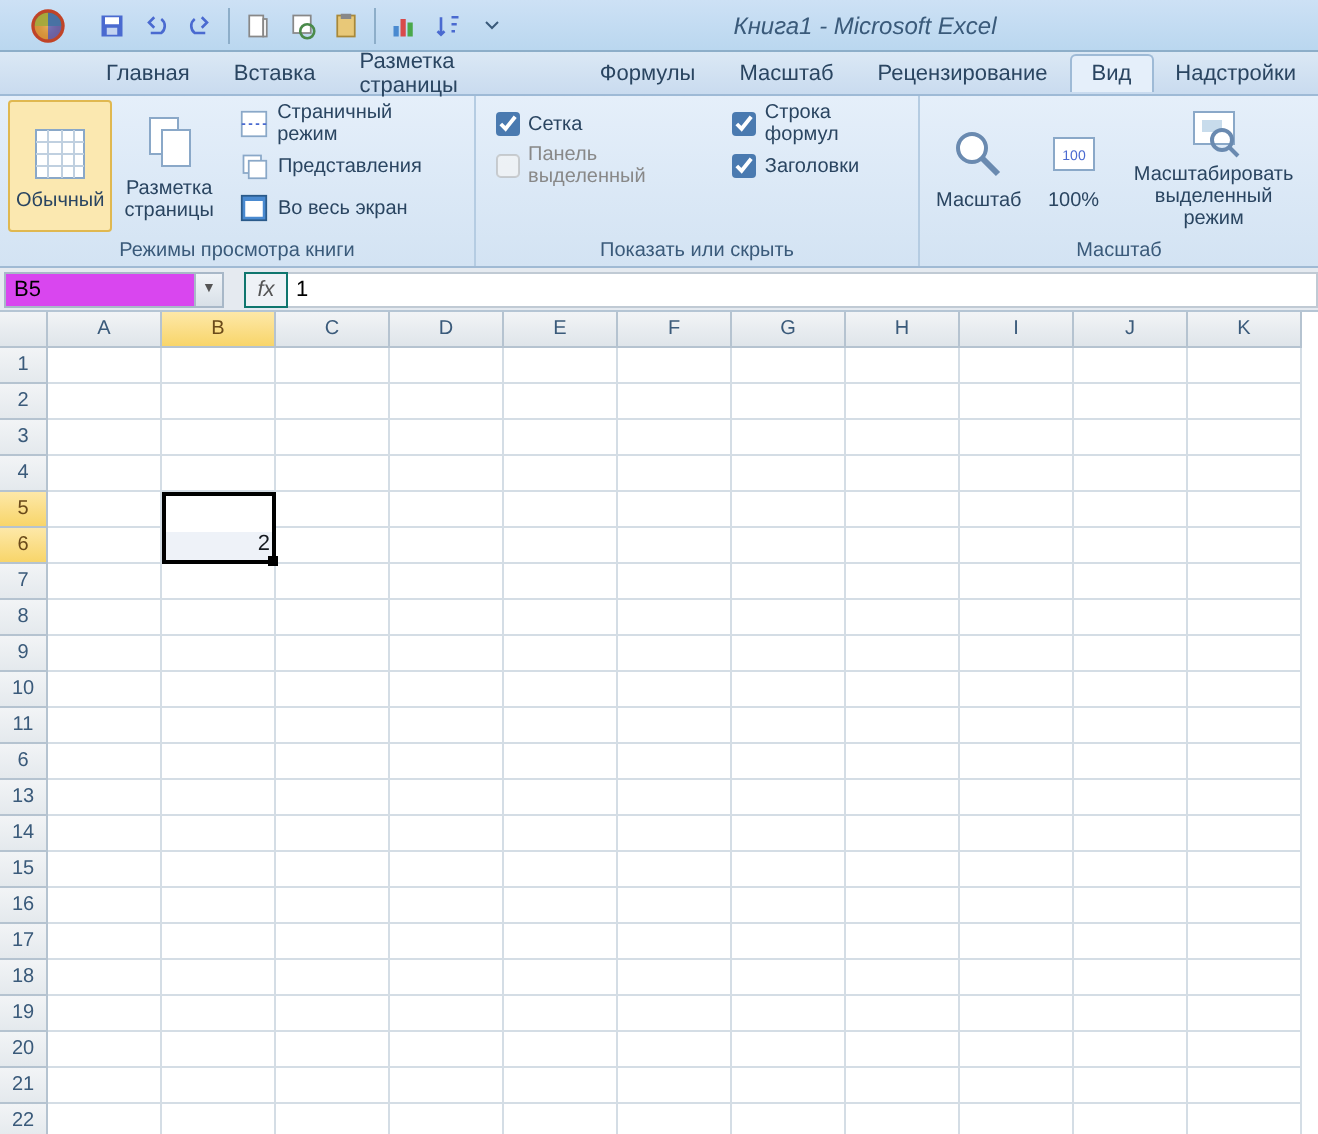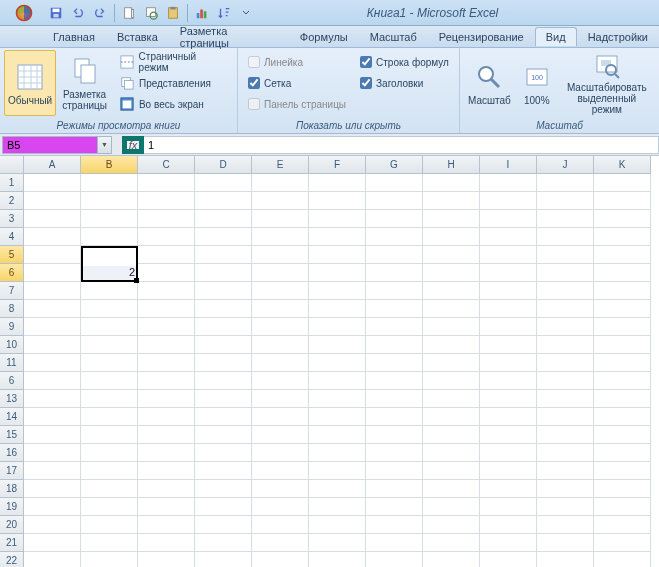--- a/index.html
+++ b/index.html
@@ -16,41 +16,41 @@
 
 
 .tabs { height: 22px; background: linear-gradient(#dbe8f5, #c9dbef); display: flex; align-items: center; padding-left: 42px; border-bottom: 1px solid #9ebad6; }
 .tab { padding: 3px 10px; color: #2a4561; font-size: 11px; cursor: pointer; border: 1px solid transparent; border-bottom: none; border-radius: 3px 3px 0 0; }
 .tab.active { background: #e5effa; border-color: #9ebad6; color: #2a4561; }
 
 
 .ribbon { height: 86px; background: linear-gradient(#e5effa, #d3e3f3); border-bottom: 1px solid #a0bad4; display: flex; }
 .group { border-right: 1px solid #b5cce2; display: flex; flex-direction: column; padding: 2px 4px 0; }
 .group-body { flex: 1; display: flex; align-items: flex-start; gap: 2px; }
-.group-label { text-align: center; font-size: 10px; color: #3a5a7a; padding: 2px 0; font-style: italic; }
+.group-label { text-align: center; font-size: 10px; color: #3a5a7a; padding: 2px 0; }
 
 .big-btn { display: flex; flex-direction: column; align-items: center; justify-content: center; padding: 2px 4px; border-radius: 2px; cursor: pointer; text-align: center; height: 66px; }
 .big-btn.active { background: #fbe8b0; border: 1px solid #e0b850; padding: 1px 3px; }
 .big-btn .icon { width: 32px; height: 32px; display: flex; align-items: center; justify-content: center; }
 .big-btn .lbl { font-size: 10px; color: #2a4561; line-height: 11px; margin-top: 2px; }
 
 .stack { display: flex; flex-direction: column; gap: 1px; padding: 2px; }
 .small-btn { display: flex; align-items: center; gap: 4px; padding: 2px 4px; border-radius: 2px; cursor: pointer; font-size: 10px; color: #2a4561; height: 20px; }
 .small-btn .ic { width: 16px; height: 16px; display: flex; align-items: center; justify-content: center; }
 
 .check { display: flex; align-items: center; gap: 4px; padding: 2px 4px; font-size: 10px; color: #2a4561; height: 20px; cursor: pointer; }
 .check input { width: 12px; height: 12px; accent-color: #4a7ab0; }
 .check.disabled { color: #888; }
 
 
 .fbar { height: 22px; background: #e5eaf0; border-bottom: 1px solid #b5c5d4; display: flex; align-items: center; }
 .namebox { width: 96px; height: 18px; background: #d946ef; border: 1px solid #a8b8c8; margin-left: 2px; display: flex; align-items: center; padding: 0 4px; font-size: 11px; }
 .nameboxdd { width: 14px; height: 18px; background: linear-gradient(#f0f4f8,#d8e0e8); border: 1px solid #a8b8c8; border-left: none; display: flex; align-items: center; justify-content: center; font-size: 7px; color: #555; cursor: pointer; }
 .fx-area { display: flex; align-items: center; margin-left: 10px; flex: 1; }
-.fx-btn { width: 22px; height: 18px; display: flex; align-items: center; justify-content: center; font-style: italic; font-size: 11px; color: #555; cursor: pointer; border: 5px solid #0f766e; background: #eef2f6; }
+.fx-btn { width: 22px; height: 18px; display: flex; align-items: center; justify-content: center; font-style: italic; font-size: 11px; color: #555; cursor: pointer; border: 1px solid #0f766e; background: #eef2f6; }
 .fx-input { flex: 1; height: 18px; border: 1px solid #c0cad4; border-left: none; background: #fff; padding: 0 4px; font-size: 11px; }
 
 
 .grid-area { position: relative; overflow: hidden; height: 432px; }
 .corner { position: absolute; top: 0; left: 0; width: 24px; height: 18px; background: linear-gradient(#f2f4f6,#dfe5ea); border-right: 1px solid #b5c3d0; border-bottom: 1px solid #b5c3d0; }
 .col-headers { position: absolute; top: 0; left: 24px; right: 0; height: 18px; display: flex; }
 .ch { width: 57px; text-align: center; font-size: 10px; color: #3a5a7a; background: linear-gradient(#f2f4f6,#dfe5ea); border-right: 1px solid #b5c3d0; border-bottom: 1px solid #b5c3d0; line-height: 18px; cursor: pointer; }
 .ch.sel { background: linear-gradient(#fde8a8,#f8d56a); color: #6a4a1a; }
 .row-headers { position: absolute; top: 18px; left: 0; width: 24px; }
 .rh { height: 18px; text-align: center; font-size: 10px; color: #3a5a7a; background: linear-gradient(#f2f4f6,#e4e9ed); border-right: 1px solid #b5c3d0; border-bottom: 1px solid #b5c3d0; line-height: 18px; cursor: pointer; }
@@ -213,31 +213,27 @@
           <span>Во весь экран</span>
         </div>
       </div>
     </div>
     <div class="group-label">Режимы просмотра книги</div>
   </div>
 
   <div class="group" style="width:222px">
     <div class="group-body">
       <div class="stack">
-        <label class="check disabled">
-            <input type="checkbox" disabled="" style="">
-            <span>Линейка</span>
-          </label>
         <label class="check">
             <input type="checkbox" checked="" style="">
             <span>Сетка</span>
           </label>
         <label class="check disabled">
             <input type="checkbox" disabled="" style="">
-            <span>Панель страницы</span>
+            <span>Панель выделенный</span>
           </label>
       </div>
       <div class="stack">
         <label class="check">
             <input type="checkbox" checked="" style="">
             <span>Строка формул</span>
           </label>
         <label class="check">
             <input type="checkbox" checked="" style="">
             <span>Заголовки</span>

